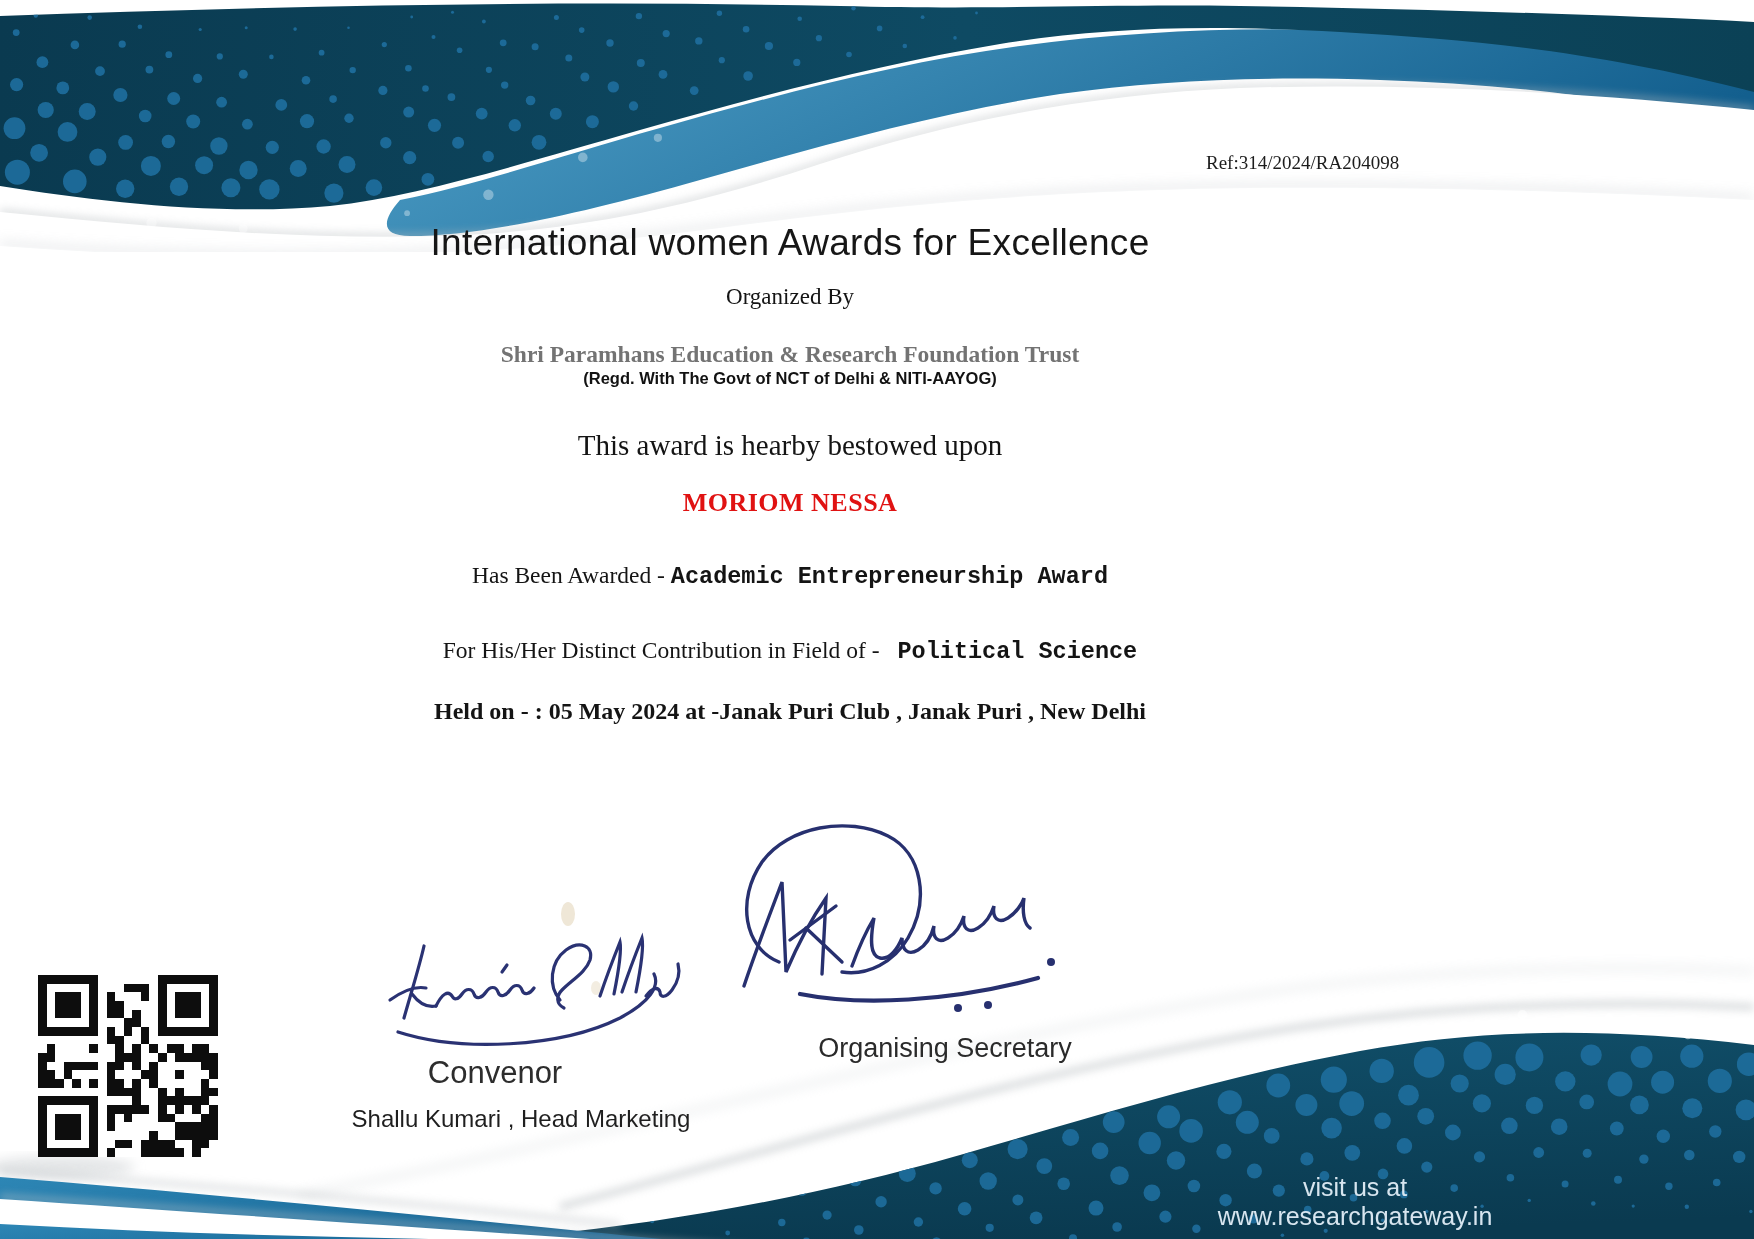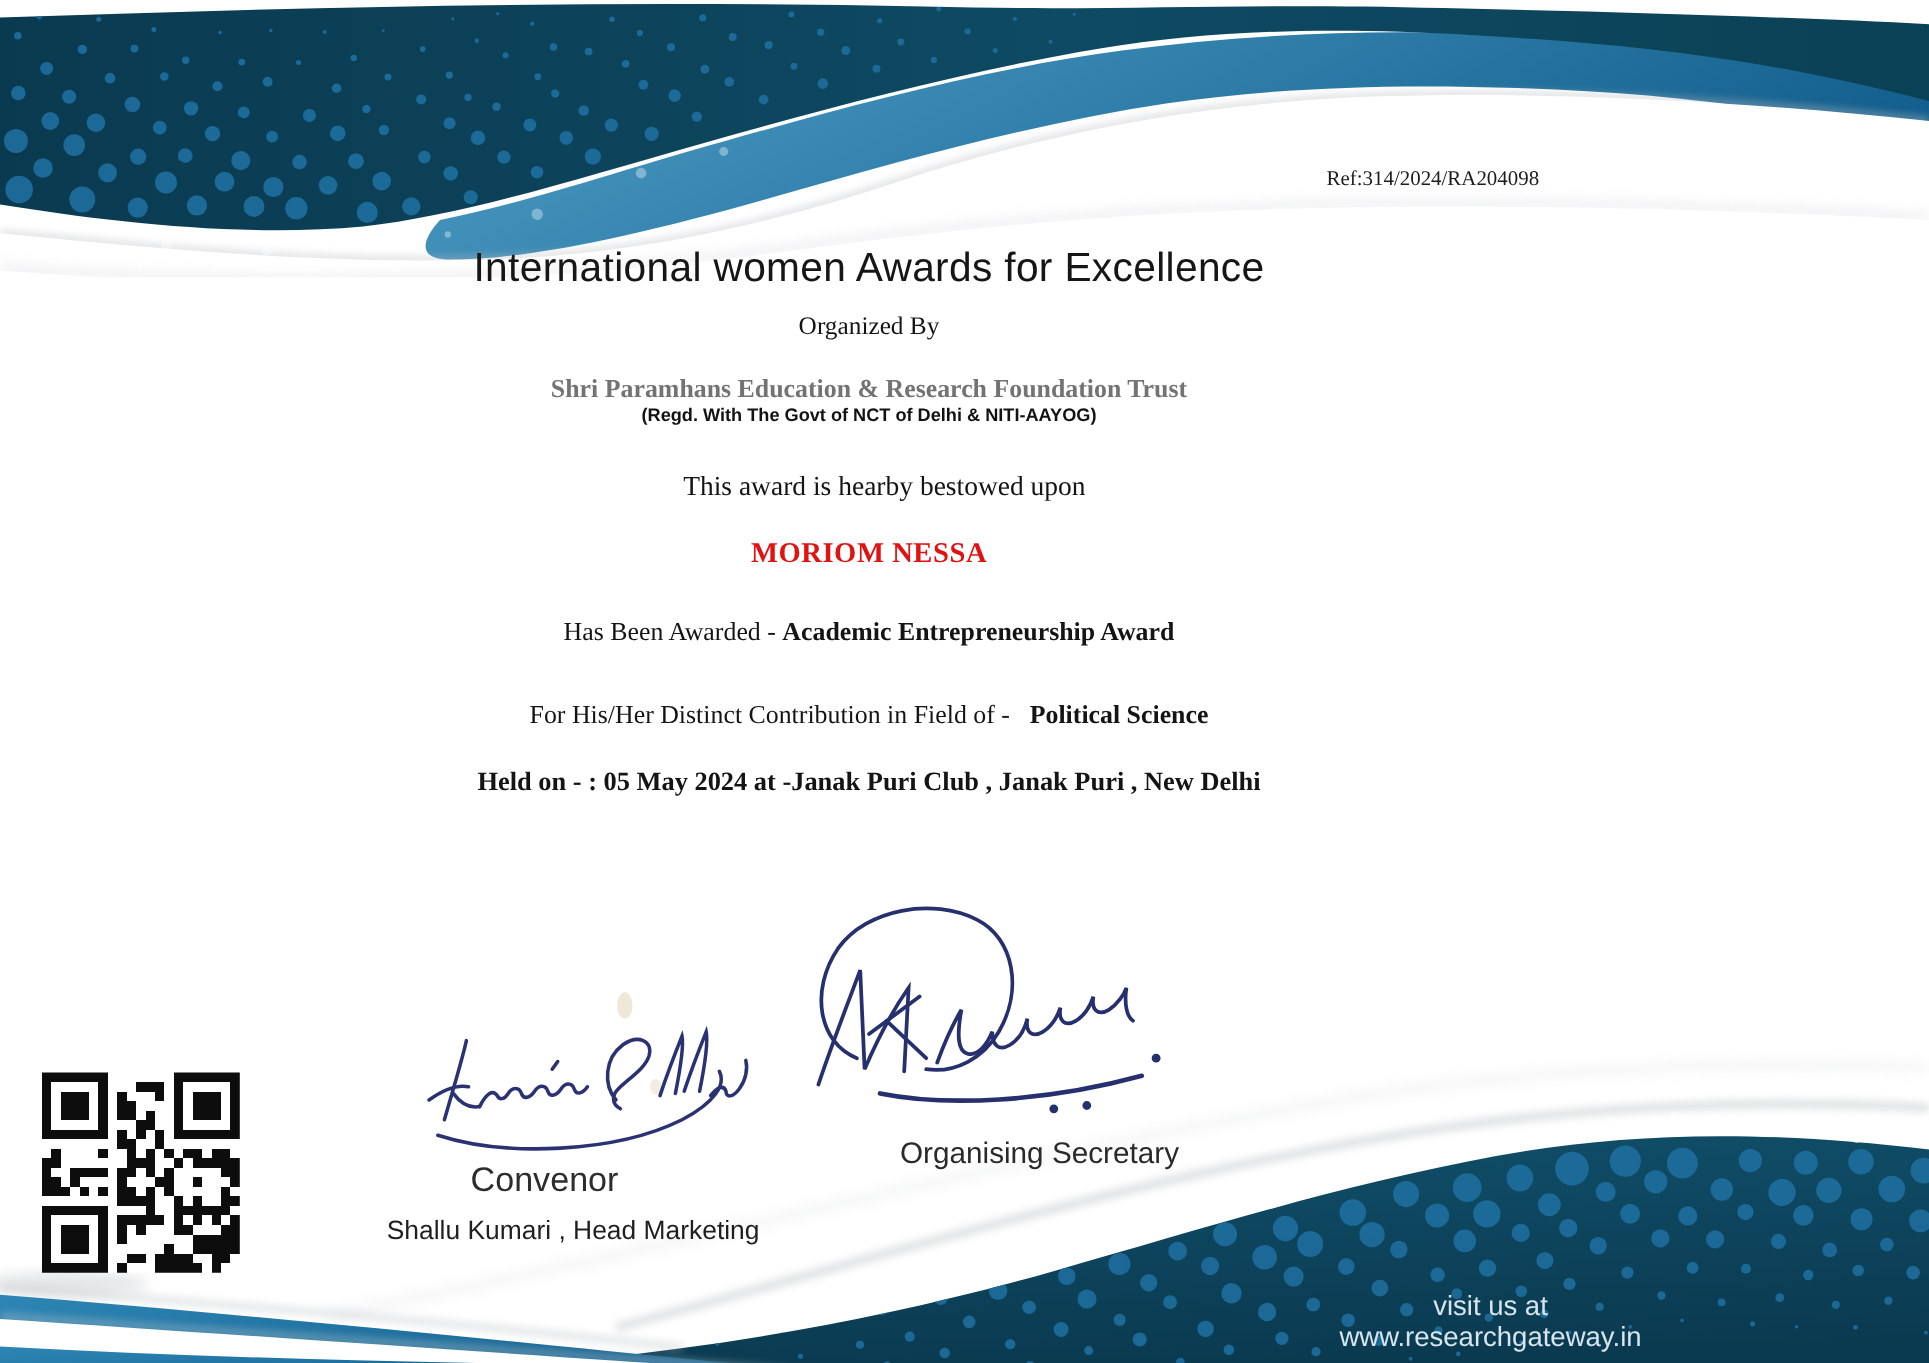--- a/index.html
+++ b/index.html
@@ -6,26 +6,26 @@
   .page{position:relative;width:1754px;height:1239px;background:#ffffff;overflow:hidden;
         font-family:"Liberation Serif",serif;}
   .page svg.decor{position:absolute;left:0;z-index:0;display:block;}
   .ref{position:absolute;left:1206px;top:152px;font-size:19px;color:#1c1c1c;z-index:3;}
   .col{position:absolute;left:0;top:0;width:1580px;height:100%;z-index:2;}
   .line{position:absolute;left:0;width:100%;text-align:center;color:#141414;}
   .title{top:222px;font-family:Liberation Sans, sans-serif;font-size:37px;letter-spacing:0.3px;color:#161616;}
   .organized{top:284px;font-size:23px;}
   .org{top:341px;font-size:23.5px;font-weight:bold;color:#737373;}
   .regd{top:369px;font-family:"Liberation Sans",sans-serif;font-size:16.5px;font-weight:bold;color:#121212;}
-  .bestow{top:429px;font-size:25px;padding-left:14px;}
+  .bestow{top:429px;font-size:29px;}
   .recipient{top:488px;font-size:26px;font-weight:bold;color:#e01212;letter-spacing:0.5px;}
   .awarded{top:562px;font-size:23.5px;}
   .field{top:637px;font-size:23.5px;}
   .event{top:698px;font-size:24px;font-weight:bold;}
-  .b{font-weight:bold;}
+  .b{font-weight:bold;font-family:Liberation Mono, monospace;}
   .gap{margin-left:18px;}
   .sig{position:absolute;z-index:2;}
   .label{position:absolute;z-index:3;font-family:"Liberation Sans",sans-serif;text-align:center;}
   .convenor{left:355px;top:1055px;width:280px;font-size:31px;color:#2d2d2d;}
   .shallu{left:321px;top:1105px;width:400px;font-size:24px;color:#1f1f1f;}
   .secretary{left:795px;top:1033px;width:300px;font-size:27px;color:#2a2a2a;}
   .visit{position:absolute;left:1205px;top:1173px;width:300px;text-align:center;z-index:3;
          font-family:"Liberation Sans",sans-serif;font-size:25px;color:#d7e5ef;}
   .qr{position:absolute;left:38px;top:975px;z-index:2;}
 </style>

